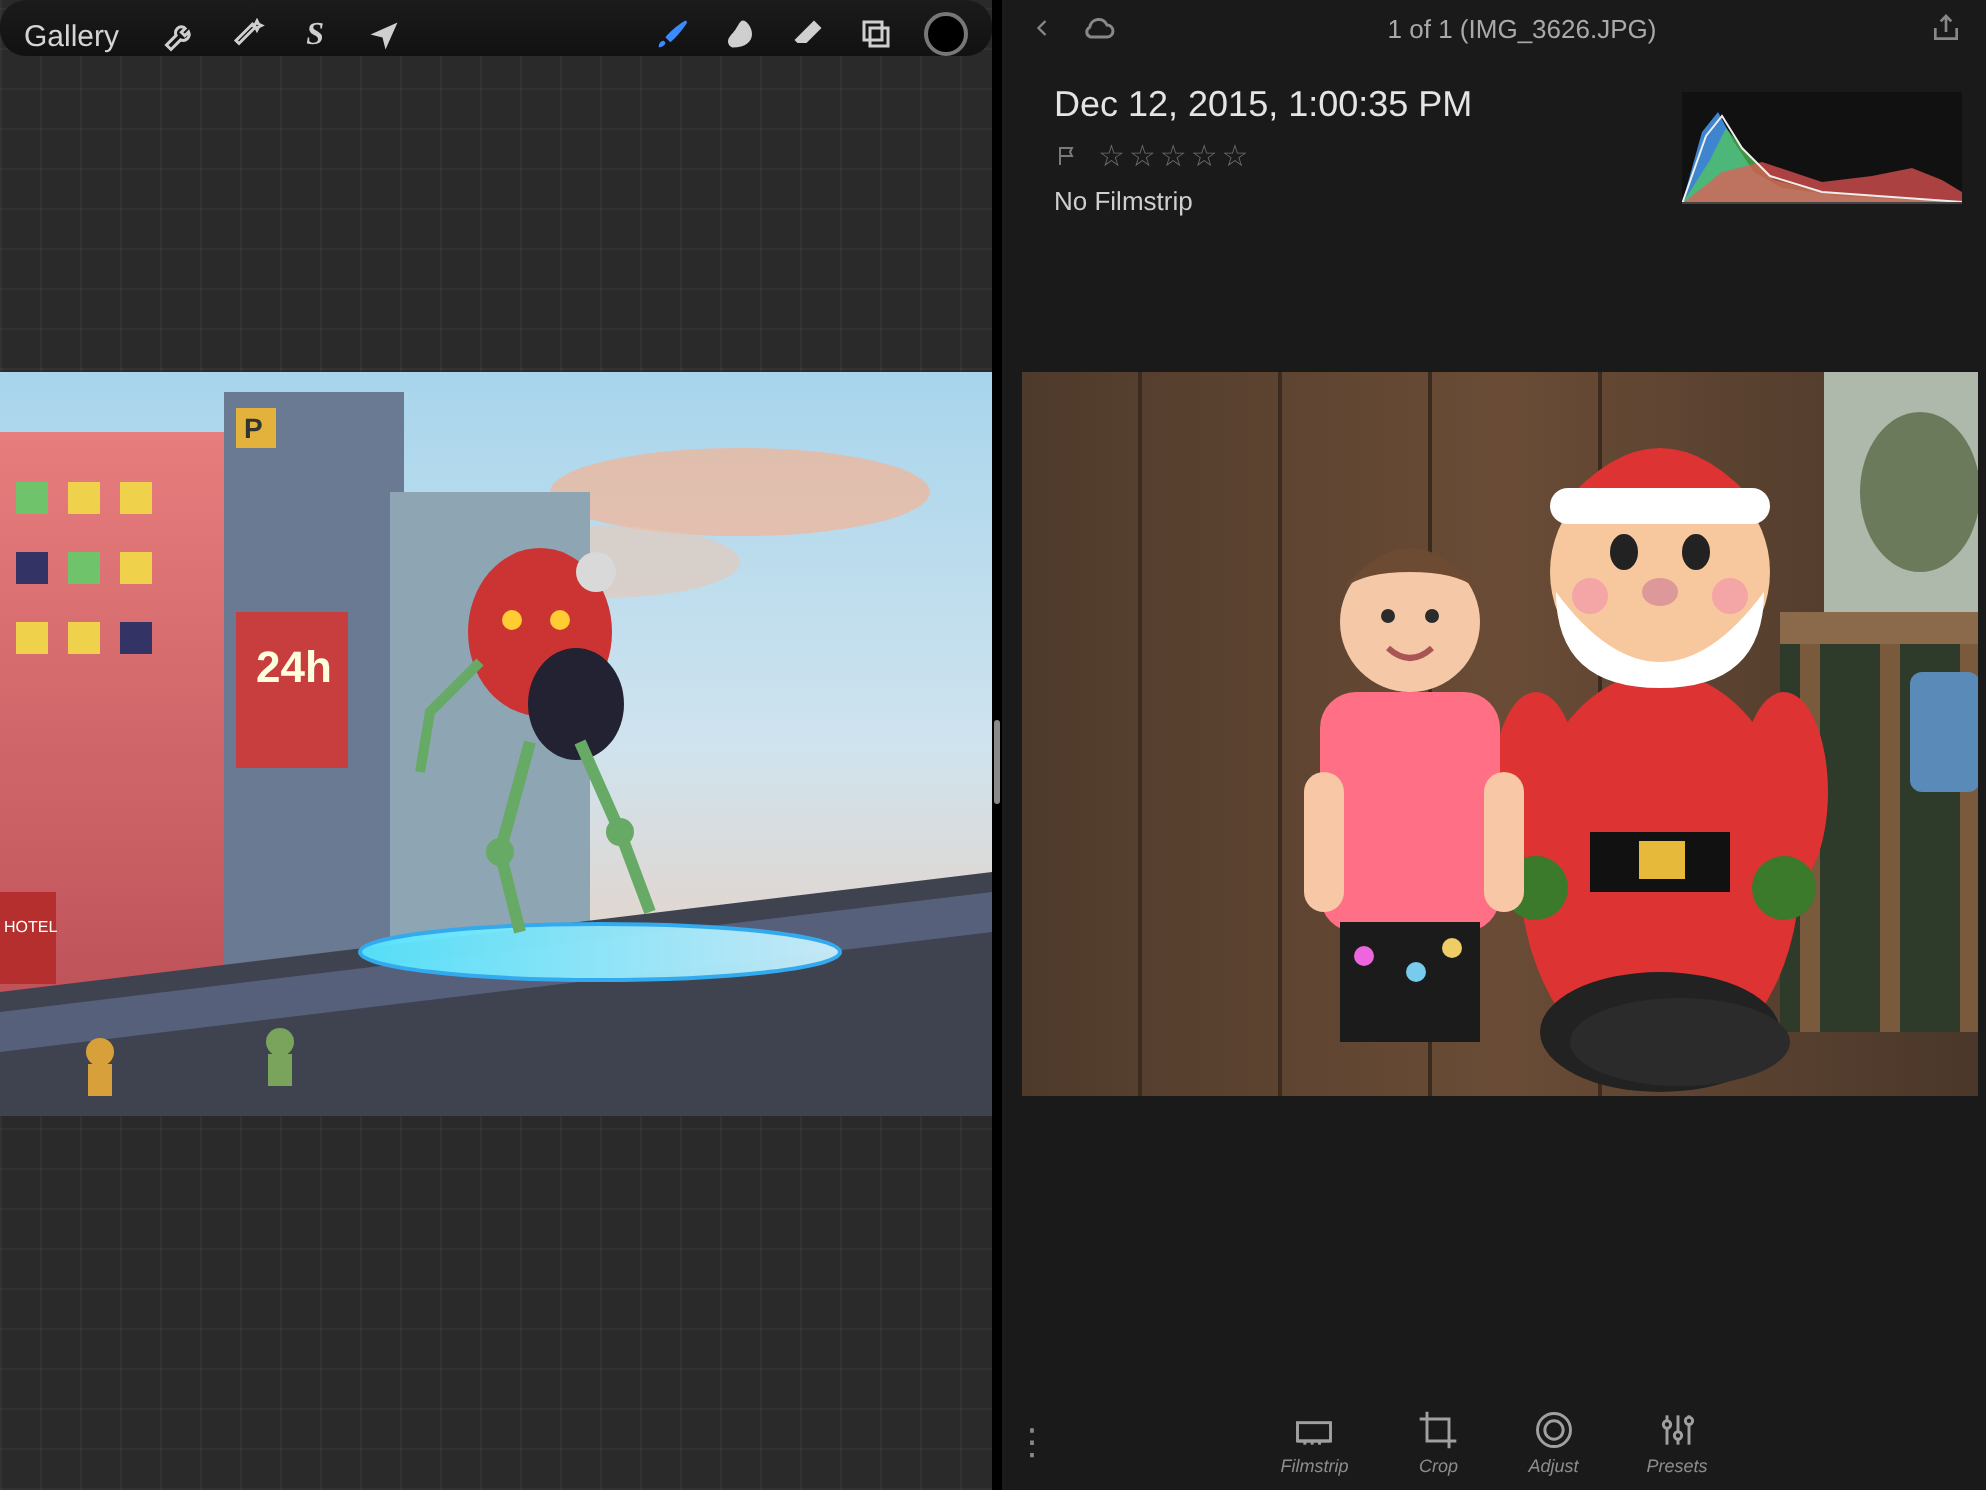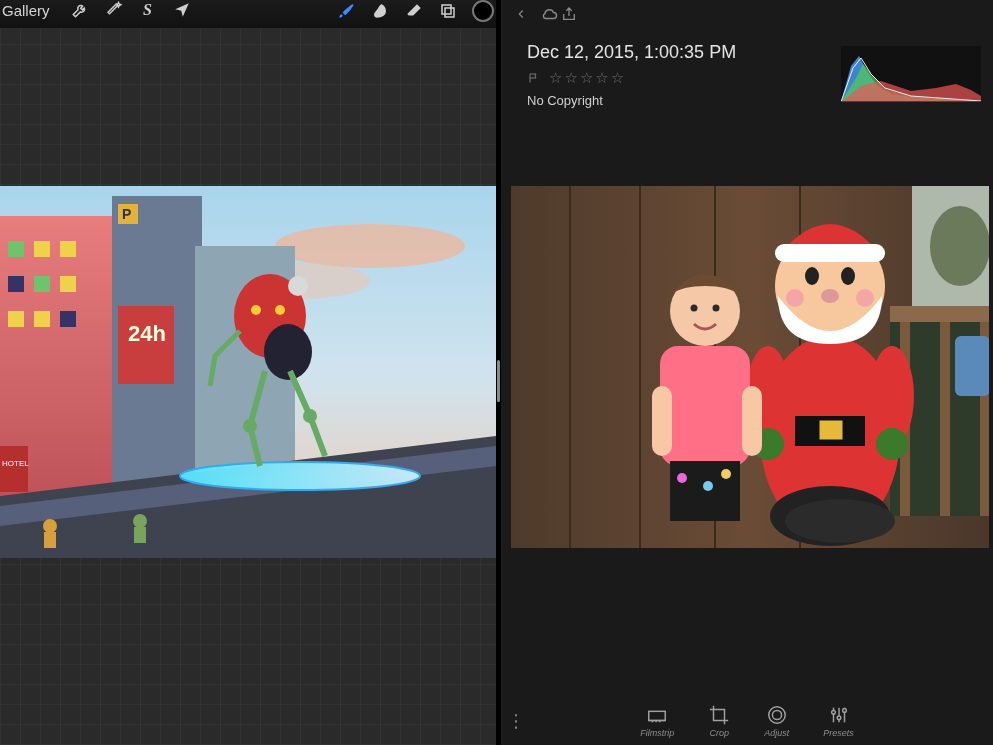--- a/index.html
+++ b/index.html
@@ -9,23 +9,23 @@
     
     .left {
       width: 496px; height: 100%;
       background:
         repeating-linear-gradient(0deg, rgba(255,255,255,.04) 0 1px, transparent 1px 20px),
         repeating-linear-gradient(90deg, rgba(255,255,255,.04) 0 1px, transparent 1px 20px),
         #2a2a2a;
       position: relative;
     }
     .l-toolbar {
-      height: 28px; display: flex; align-items: flex-start; padding: 0 2px;
+      height: 28px; display: flex; align-items: flex-end; padding: 0 12px;
       background: linear-gradient(#1b1b1b,#111);
-      color: #ddd; font-size: 14px;
+      color: #ddd; font-size: 14px; border-radius: 13px;
     }
     .l-left-tools, .l-right-tools { display: flex; align-items: center; gap: 14px; }
     .l-left-tools { flex: 0 0 auto; }
     .spacer { flex: 1; }
     .gallery { color: #d4d4d4; font-size: 15px; margin-right: 6px; }
     .tb-ico { width: 20px; height: 20px; display: flex; align-items: center; justify-content: center; color: #cfcfcf; }
     .tb-ico svg { display: block; }
     .brush-ico { color: #3a8bff; }
     .color-swatch { width: 22px; height: 22px; border-radius: 50%; background: #000; border: 2px solid #777; }
     .s-letter { font-family: Georgia, serif; font-style: italic; font-weight: bold; font-size: 16px; color: #cfcfcf; }
@@ -217,39 +217,40 @@
       <span class="r-ico">
         <svg width="14" height="14" viewBox="0 0 24 24" fill="none" stroke="currentColor" stroke-width="2">
             <path d="M15 18l-6-6 6-6"></path>
           </svg>
       </span>
       <span class="r-ico" style="margin-left:8px">
         <svg width="18" height="18" viewBox="0 0 24 24" fill="none" stroke="currentColor" stroke-width="2">
             <path d="M18 18a4 4 0 0 0 0-8 6 6 0 0 0-11.5 1.5A3.5 3.5 0 0 0 7 18z"></path>
           </svg>
       </span>
+      <span class="title">1 of 1 (IMG_3626.JPG)</span>
       <span class="r-ico">
         <svg width="16" height="16" viewBox="0 0 24 24" fill="none" stroke="currentColor" stroke-width="2">
             <path d="M4 12v8h16v-8M12 3v12M8 7l4-4 4 4"></path>
           </svg>
       </span>
     </div>
 
     <div class="meta">
       <div class="meta-text">
         <div class="meta-date">Dec 12, 2015, 1:00:35 PM</div>
         <div class="meta-row">
           <span class="flag">
             <svg width="14" height="12" viewBox="0 0 24 24" fill="none" stroke="currentColor" stroke-width="2">
                 <path d="M4 21V4h12l-2 4 2 4H4"></path>
               </svg>
           </span>
           <span class="stars">☆☆☆☆☆</span>
         </div>
-        <div class="copyright">No Copyright</div>
+        <div class="copyright">No Filmstrip</div>
       </div>
       <svg class="histogram" viewBox="0 0 140 56">
         <rect width="140" height="56" fill="#111"></rect>
         <path d="M0 56 L10 20 L18 10 L26 25 L36 40 L50 48 L80 52 L140 55 L140 56 Z" fill="#4aa3ff" opacity=".8"></path>
         <path d="M0 56 L14 34 L22 18 L32 30 L46 44 L70 50 L110 53 L140 55 L140 56 Z" fill="#52cc52" opacity=".7"></path>
         <path d="M0 56 L20 40 L40 35 L70 45 L95 42 L115 38 L130 44 L140 50 L140 56 Z" fill="#e55" opacity=".7"></path>
         <path d="M0 56 L12 22 L20 12 L30 28 L44 42 L70 50 L140 55 L140 56 Z" fill="none" stroke="#eee" stroke-width="1"></path>
         <line x1="0" y1="55.5" x2="140" y2="55.5" stroke="#444"></line>
       </svg>
     </div>

